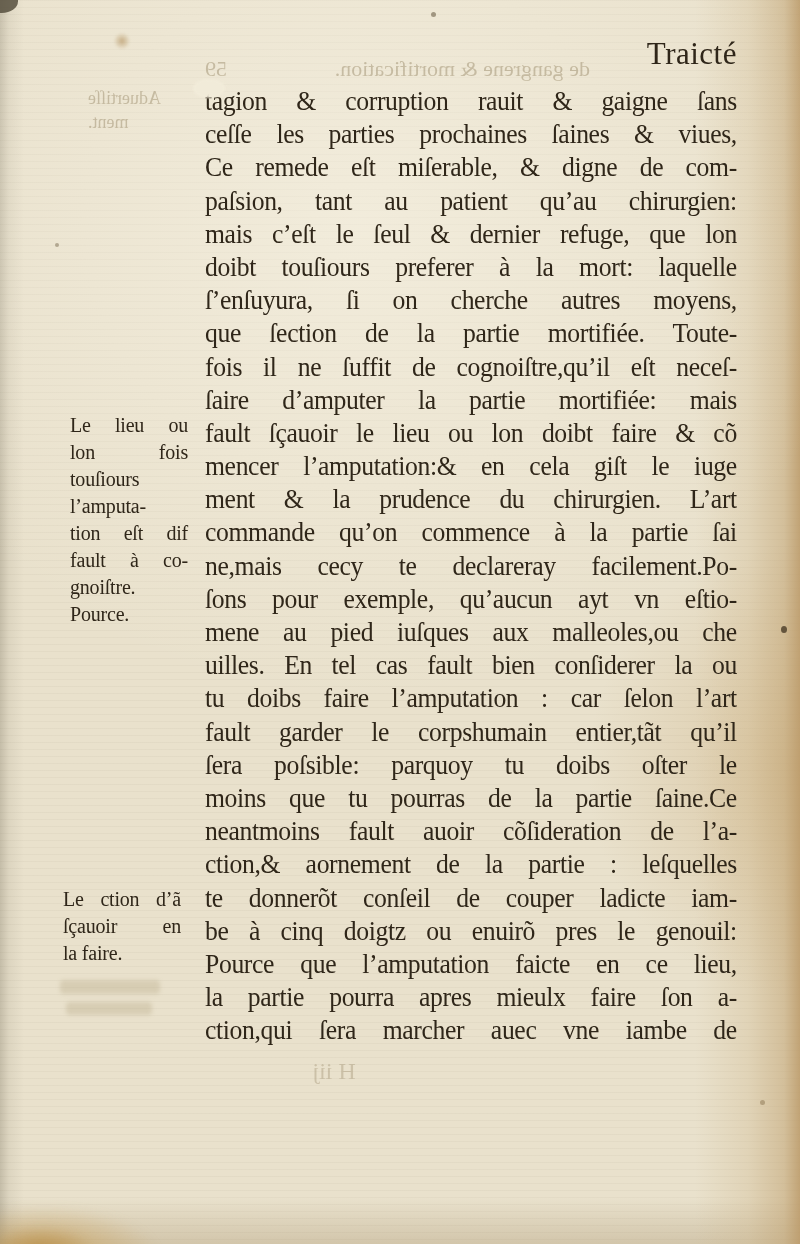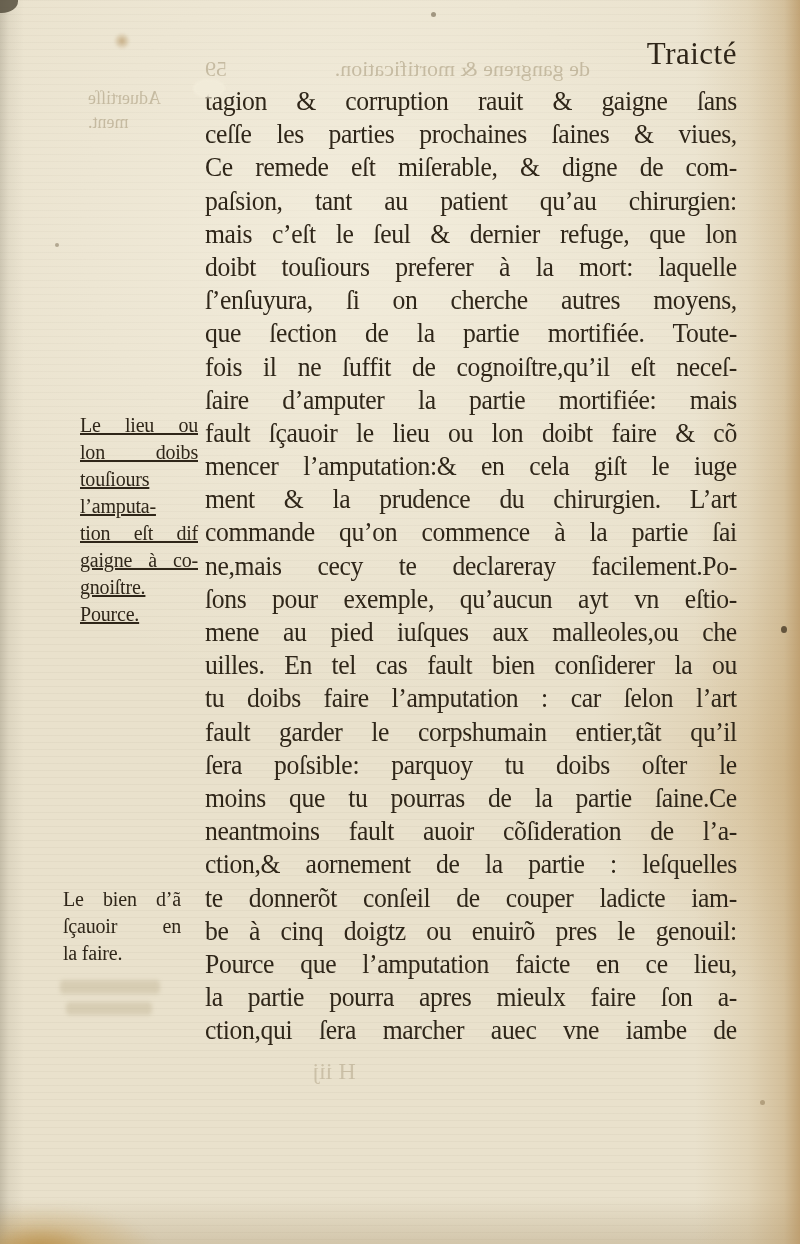--- a/index.html
+++ b/index.html
@@ -30,21 +30,21 @@
   .bl{
     width:580px;height:33.2px;line-height:33.2px;
     font-size:28px;letter-spacing:-0.4px;
     text-align:justify;text-align-last:justify;
     white-space:nowrap;
   }
   .mnote{
     position:absolute;width:118px;
     font-size:20px;line-height:27px;letter-spacing:-0.2px;
   }
-  .mnote1{left:80px;top:412px;text-decoration:underline;}
+  .mnote1{left:70px;top:412px;}
   .mnote2{left:63px;top:886px;}
   .ml{display:block;}
   .ml.just{text-align:justify;text-align-last:justify;}
   
   .ghost{
     position:absolute;color:#8b7a57;opacity:0.40;
     transform:scaleX(-1);filter:blur(0.7px);
   }
   .ghost-head{
     left:205px;top:56px;width:385px;font-size:22px;
@@ -125,31 +125,31 @@
     <div class="bl">ction,&amp; aornement de la partie : leſquelles</div>
     <div class="bl">te donnerõt conſeil de couper ladicte iam-</div>
     <div class="bl">be à cinq doigtz ou enuirõ pres le genouil:</div>
     <div class="bl">Pource que l’amputation faicte en ce lieu,</div>
     <div class="bl">la partie pourra apres mieulx faire ſon a-</div>
     <div class="bl">ction,qui ſera marcher auec vne iambe de</div>
   </div>
 
   <div class="mnote mnote1">
     <span class="ml just">Le lieu ou</span>
-    <span class="ml just">lon doibs</span>
+    <span class="ml just">lon fois</span>
     <span class="ml just">touſiours</span>
     <span class="ml just">l’amputa-</span>
     <span class="ml just">tion eſt dif</span>
-    <span class="ml just">gaigne à co-</span>
+    <span class="ml just">fault à co-</span>
     <span class="ml">gnoiſtre.</span>
     <span class="ml">Pource.</span>
   </div>
 
   <div class="mnote mnote2">
-    <span class="ml just">Le bien d’ã</span>
+    <span class="ml just">Le ction d’ã</span>
     <span class="ml just">ſçauoir en</span>
     <span class="ml">la faire.</span>
   </div>
 
   <div class="stain-bl"></div>
   <div class="stain-bl2"></div>
   <div class="corner-tl"></div>
   <div class="fleck1"></div>
   <div class="blemish"></div>
   <div class="speck1"></div>

